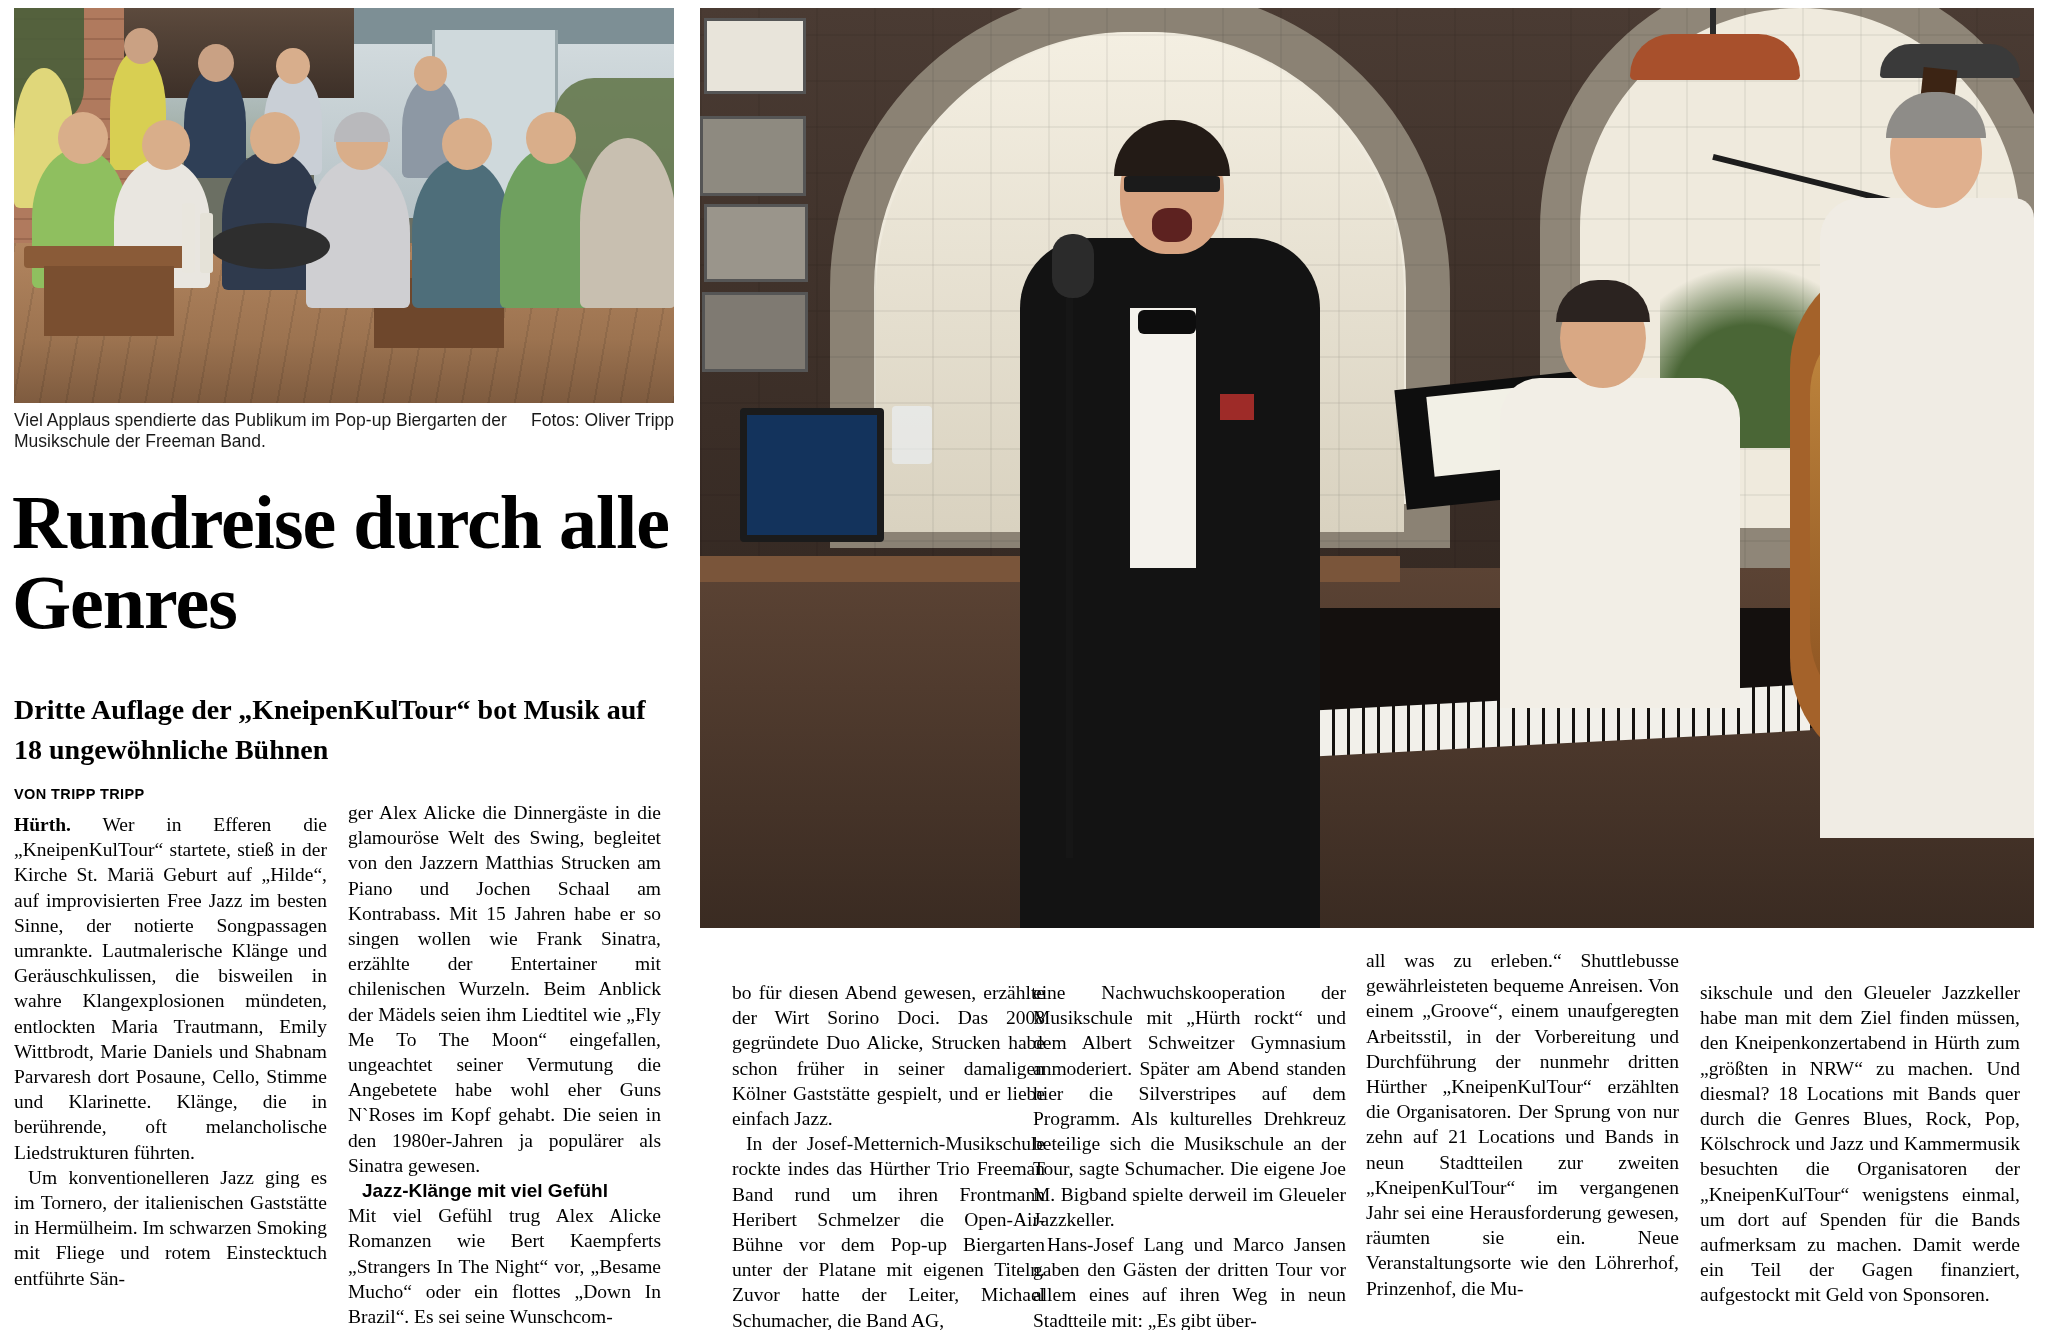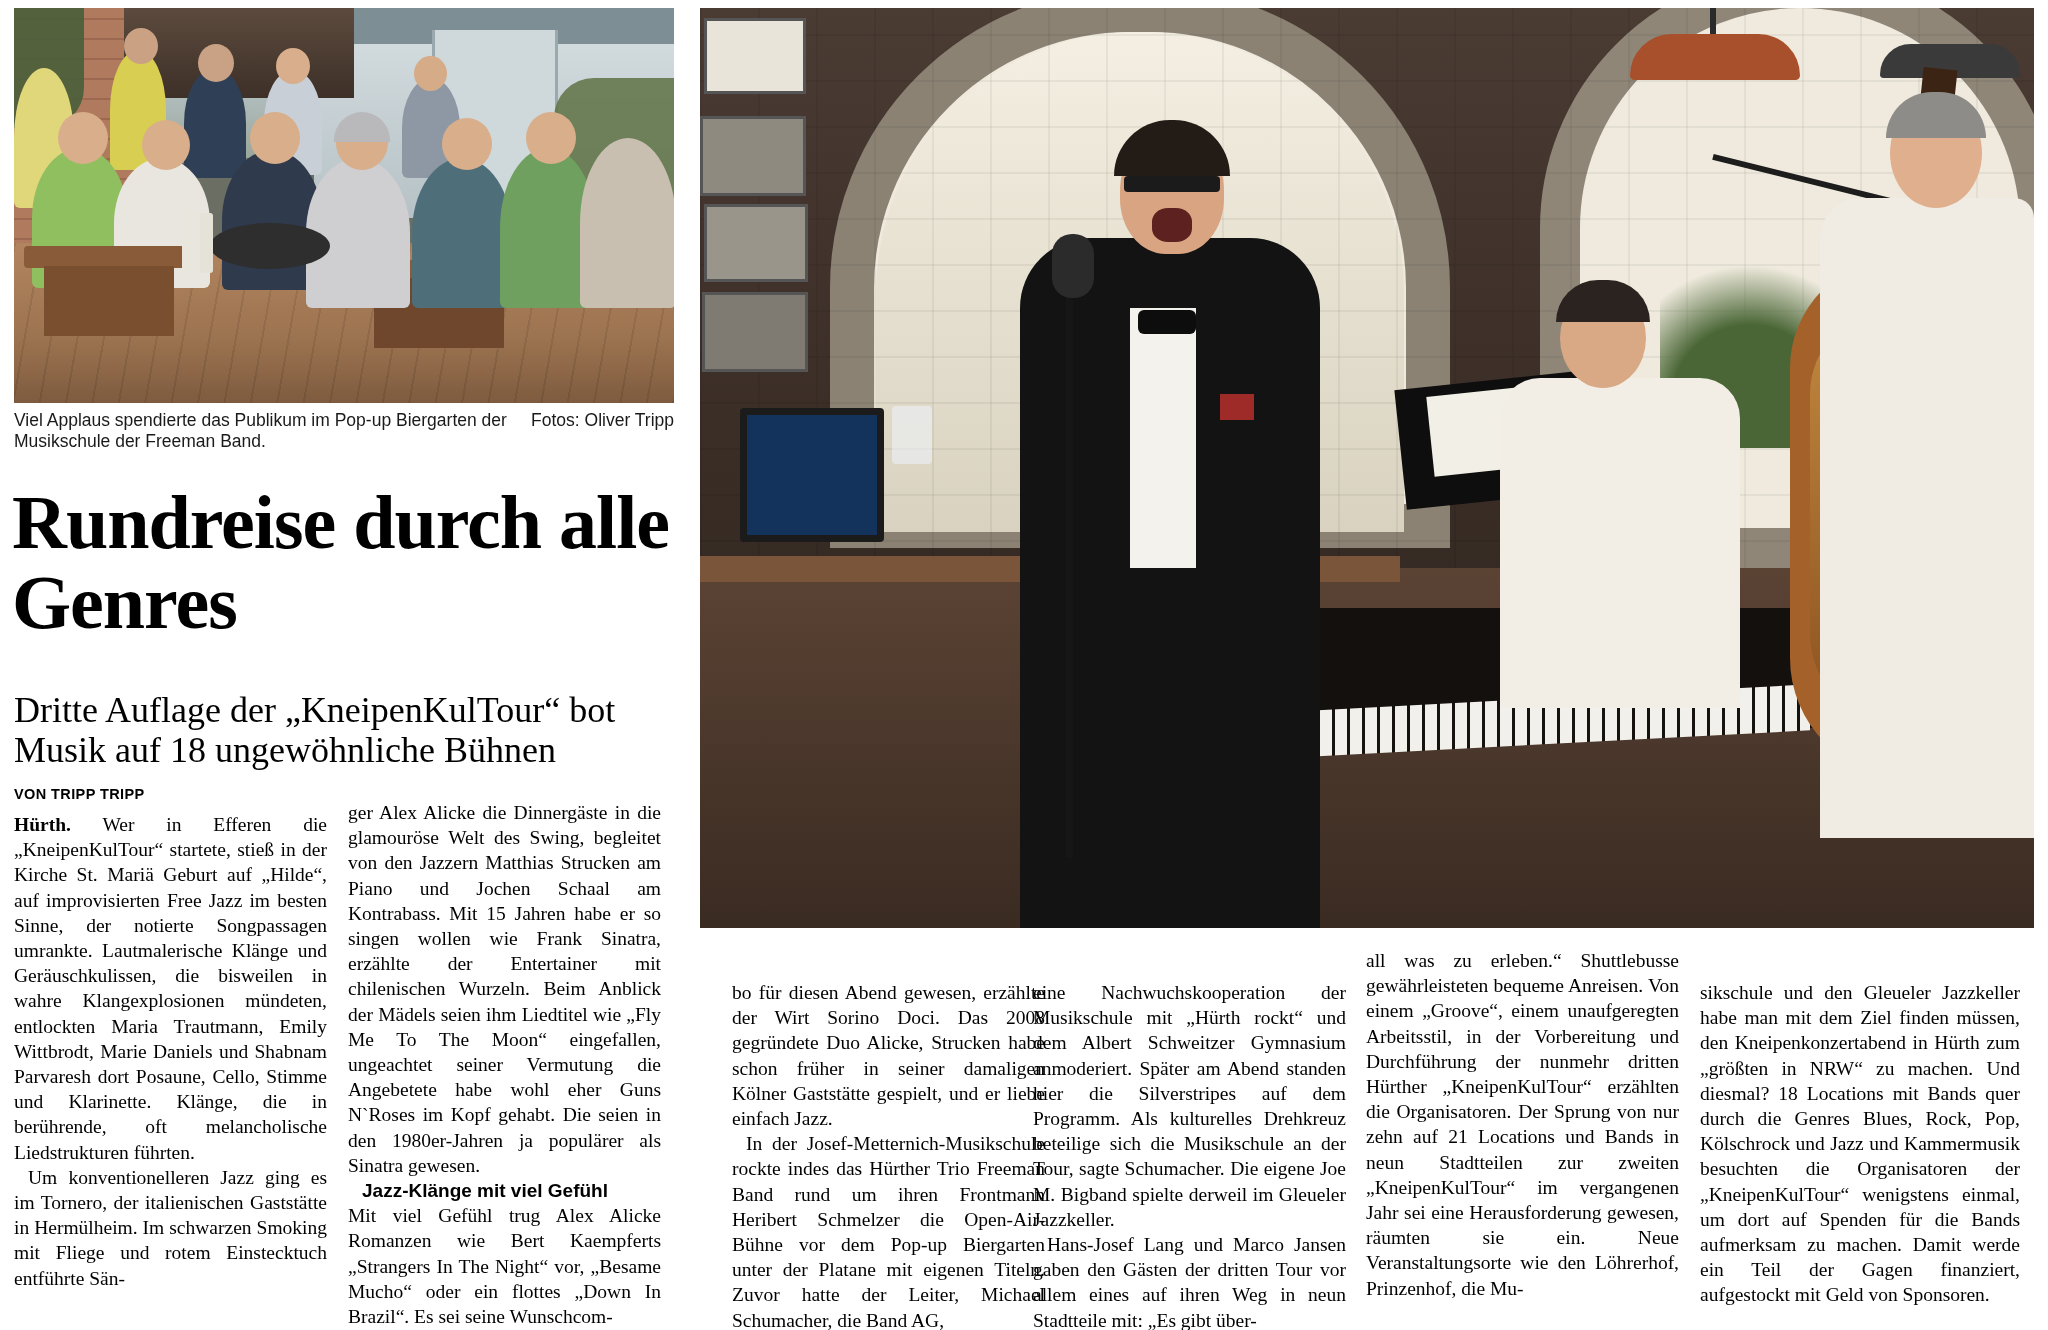--- a/index.html
+++ b/index.html
@@ -75,23 +75,23 @@
     font-weight: bold;
     font-size: 76px;
     line-height: 80px;
     letter-spacing: -1px;
   }
   .subhead {
     position: absolute;
     left: 14px; top: 690px;
     width: 660px;
     font-family: "Liberation Serif", serif;
-    font-size: 36px;
+    font-size: 28px;
     line-height: 40px;
-    font-weight: normal;
+    font-weight: bold;
   }
   .byline {
     position: absolute;
     left: 14px; top: 786px;
     width: 300px;
     font-family: "Liberation Sans", sans-serif;
     font-weight: bold;
     font-size: 14.5px;
     letter-spacing: 0.4px;
   }

